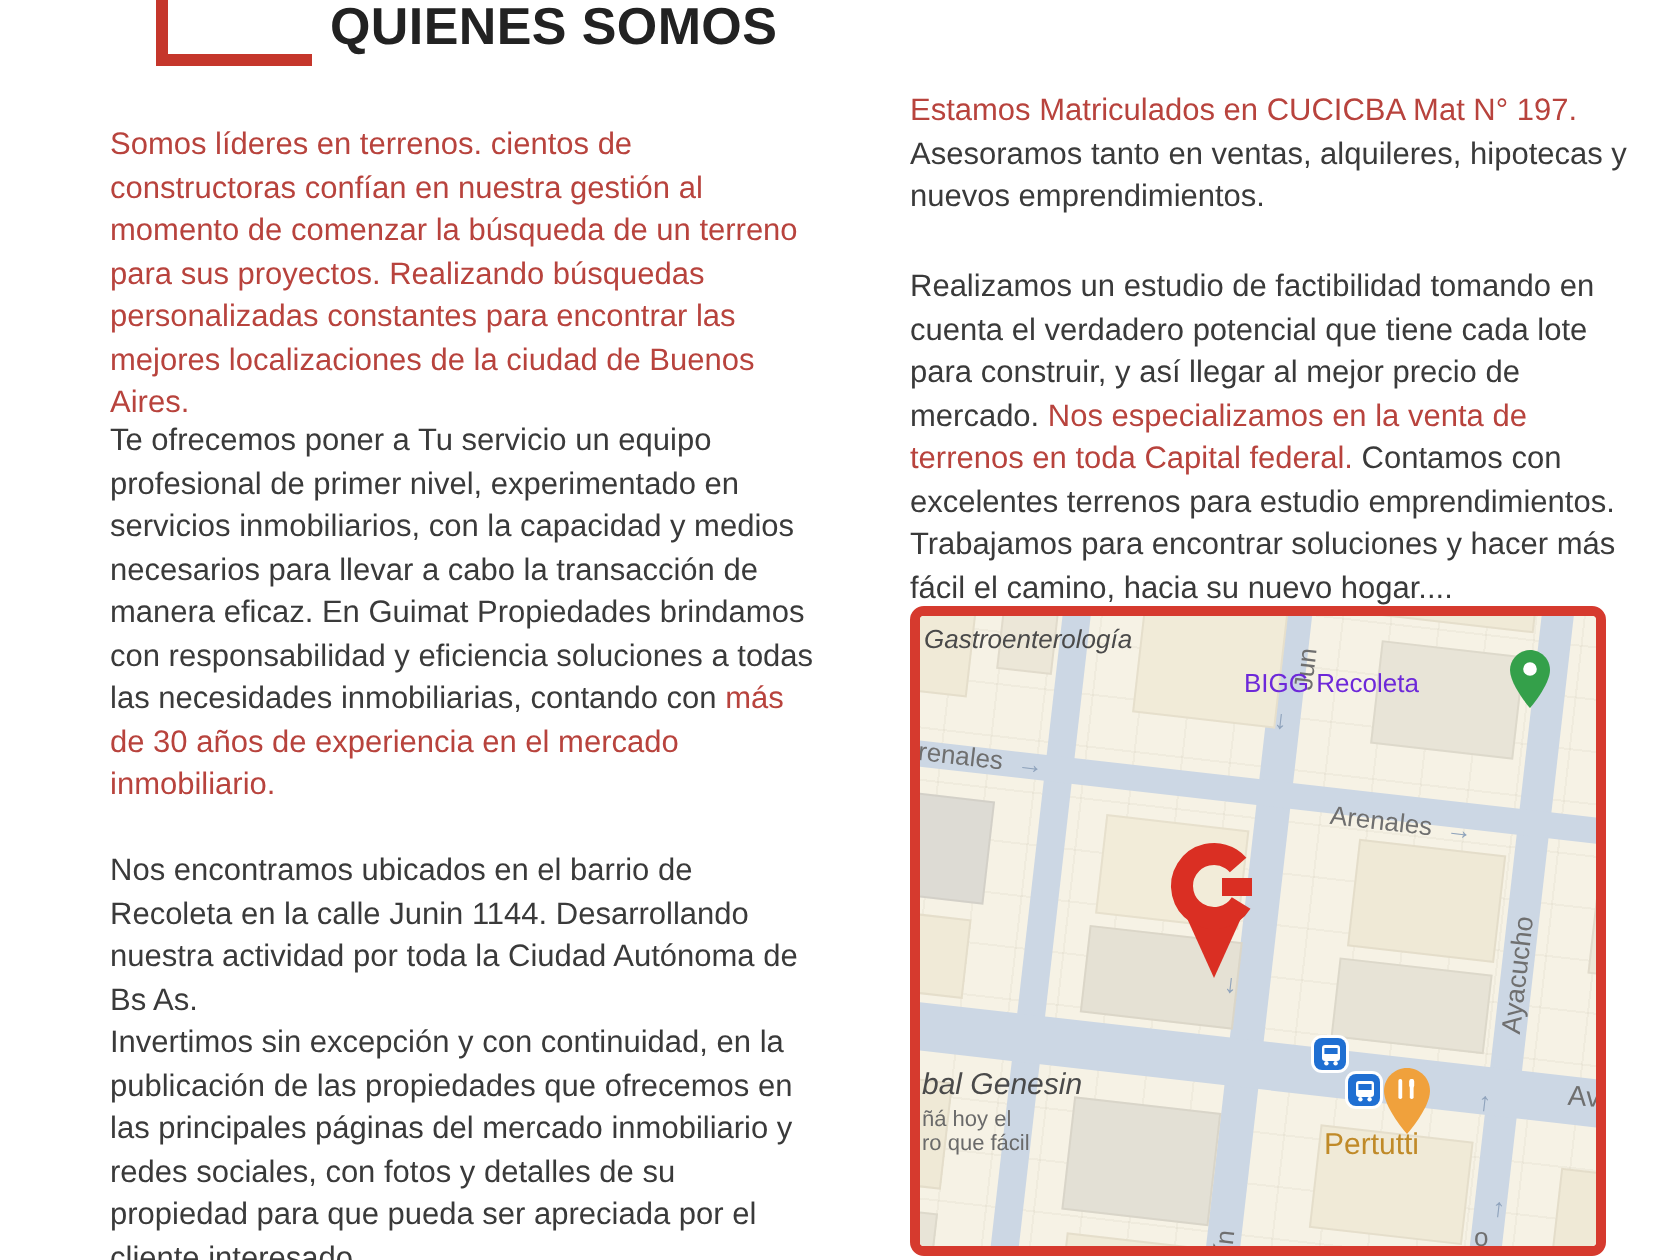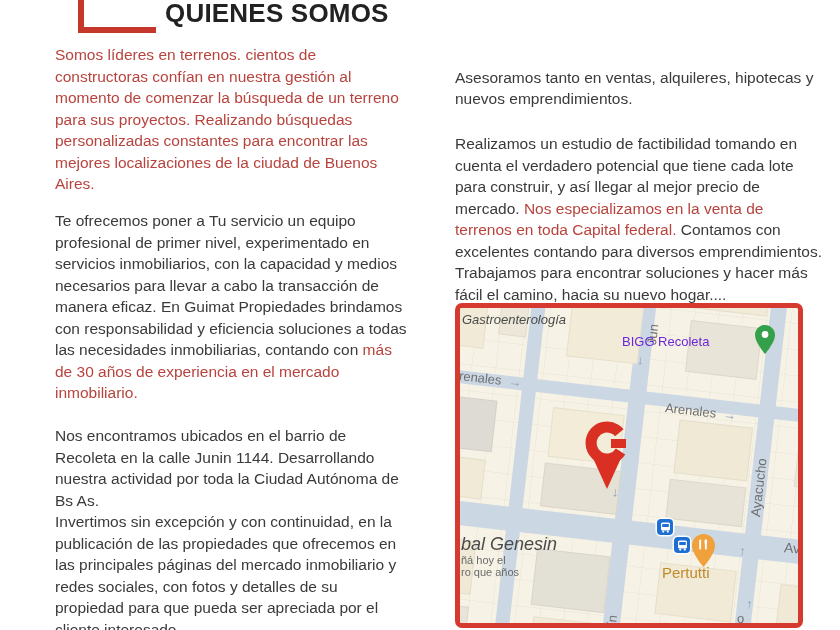--- a/index.html
+++ b/index.html
@@ -15,21 +15,21 @@
     position:absolute;left:165px;top:-2px;margin:0;
     font-size:26px;font-weight:bold;color:#222;letter-spacing:0.2px;white-space:nowrap;
   }
   
   .para{
     position:absolute;margin:0;font-size:15.5px;line-height:21.5px;
     white-space:pre-line;width:392px;
   }
   .red-text{color:#b8433d;}
   .black-text{color:#3a3a3a;}
-  .lp1{left:55px;top:44px;}
+  .lp1{left:55px;top:62px;}
   .lp2{left:55px;top:210px;}
   .lp3{left:55px;top:425px;}
   .rp1{left:455px;top:45px;}
   .rp2{left:455px;top:133px;}
   
   .map-box{
     position:absolute;left:455px;top:303px;width:338px;height:315px;
     border:5px solid #d63a2e;border-radius:7px;background:#f6f2e5;overflow:hidden;
   }
   .map-inner{position:absolute;inset:0;overflow:hidden;}
@@ -94,30 +94,30 @@
 Recoleta en la calle Junin 1144. Desarrollando
 nuestra actividad por toda la Ciudad Autónoma de
 Bs As.
 Invertimos sin excepción y con continuidad, en la
 publicación de las propiedades que ofrecemos en
 las principales páginas del mercado inmobiliario y
 redes sociales, con fotos y detalles de su
 propiedad para que pueda ser apreciada por el
 cliente interesado.</p>
 
-  <p class="para rp1"><span class="black-text">
+  <p class="para rp1"><span class="red-text">Estamos Matriculados en CUCICBA Mat N° 197.</span><span class="black-text">
 Asesoramos tanto en ventas, alquileres, hipotecas y
 nuevos emprendimientos.</span></p>
 
   <p class="para rp2"><span class="black-text">Realizamos un estudio de factibilidad tomando en
 cuenta el verdadero potencial que tiene cada lote
 para construir, y así llegar al mejor precio de
 mercado. </span><span class="red-text">Nos especializamos en la venta de
 terrenos en toda Capital federal.</span><span class="black-text">  Contamos con
-excelentes contando para diversos emprendimientos.
+excelentes terrenos para estudio emprendimientos.
 Trabajamos para encontrar soluciones y hacer más
 fácil el camino, hacia su nuevo hogar....</span></p>
 
   <div class="map-box">
     <div class="map-inner">
 
       <div class="tilt">
         <div class="road road-v" style="left:125px;width:14px;"></div>
         <div class="road road-v" style="left:232px;width:17px;"></div>
         <div class="road road-v" style="left:363px;width:16px;"></div>
@@ -164,23 +164,23 @@
       <span class="map-label rot-street" style="left:206px;top:92px;"><span>Arenales</span>&nbsp;&nbsp;<span class="arrow">→</span></span>
 
       <svg class="pin" style="left:124px;top:110px;" width="46" height="74" viewBox="0 0 46 74">
         <polygon points="23,71 9,40 37,40" fill="#da2f23"></polygon>
         <circle cx="23" cy="25" r="16" fill="none" stroke="#da2f23" stroke-width="11" stroke-dasharray="80 22" transform="rotate(32 23 25)"></circle>
         <rect x="27" y="21" width="15" height="9" fill="#da2f23"></rect>
       </svg>
 
       <span class="map-label rot-vert" style="left:288px;top:208px;font-size:13.5px;">Ayacucho</span>
 
-      <span class="map-label lbl-dark" style="left:1px;top:226px;font-size:18px;">bal Genesin</span>
+      <span class="map-label lbl-dark" style="left:1px;top:226px;font-size:15px;">bal Genesin</span>
       <span class="map-label lbl-small" style="left:1px;top:246px;">ñá hoy el</span>
-      <span class="map-label lbl-small" style="left:1px;top:258px;">ro que años</span>
+      <span class="map-label lbl-small" style="left:1px;top:258px;">ro que fácil</span>
 
       <div class="bus" style="left:197px;top:211px;">
         <svg width="11" height="11" viewBox="0 0 11 11">
             <rect x="1" y="0.5" width="9" height="8" rx="1.5" fill="#ffffff"></rect>
             <rect x="2.2" y="2" width="6.6" height="3" fill="#1f6fd2"></rect>
             <circle cx="3.2" cy="9.6" r="1.1" fill="#ffffff"></circle>
             <circle cx="7.8" cy="9.6" r="1.1" fill="#ffffff"></circle>
           </svg>
       </div>
       <div class="bus" style="left:214px;top:229px;">

